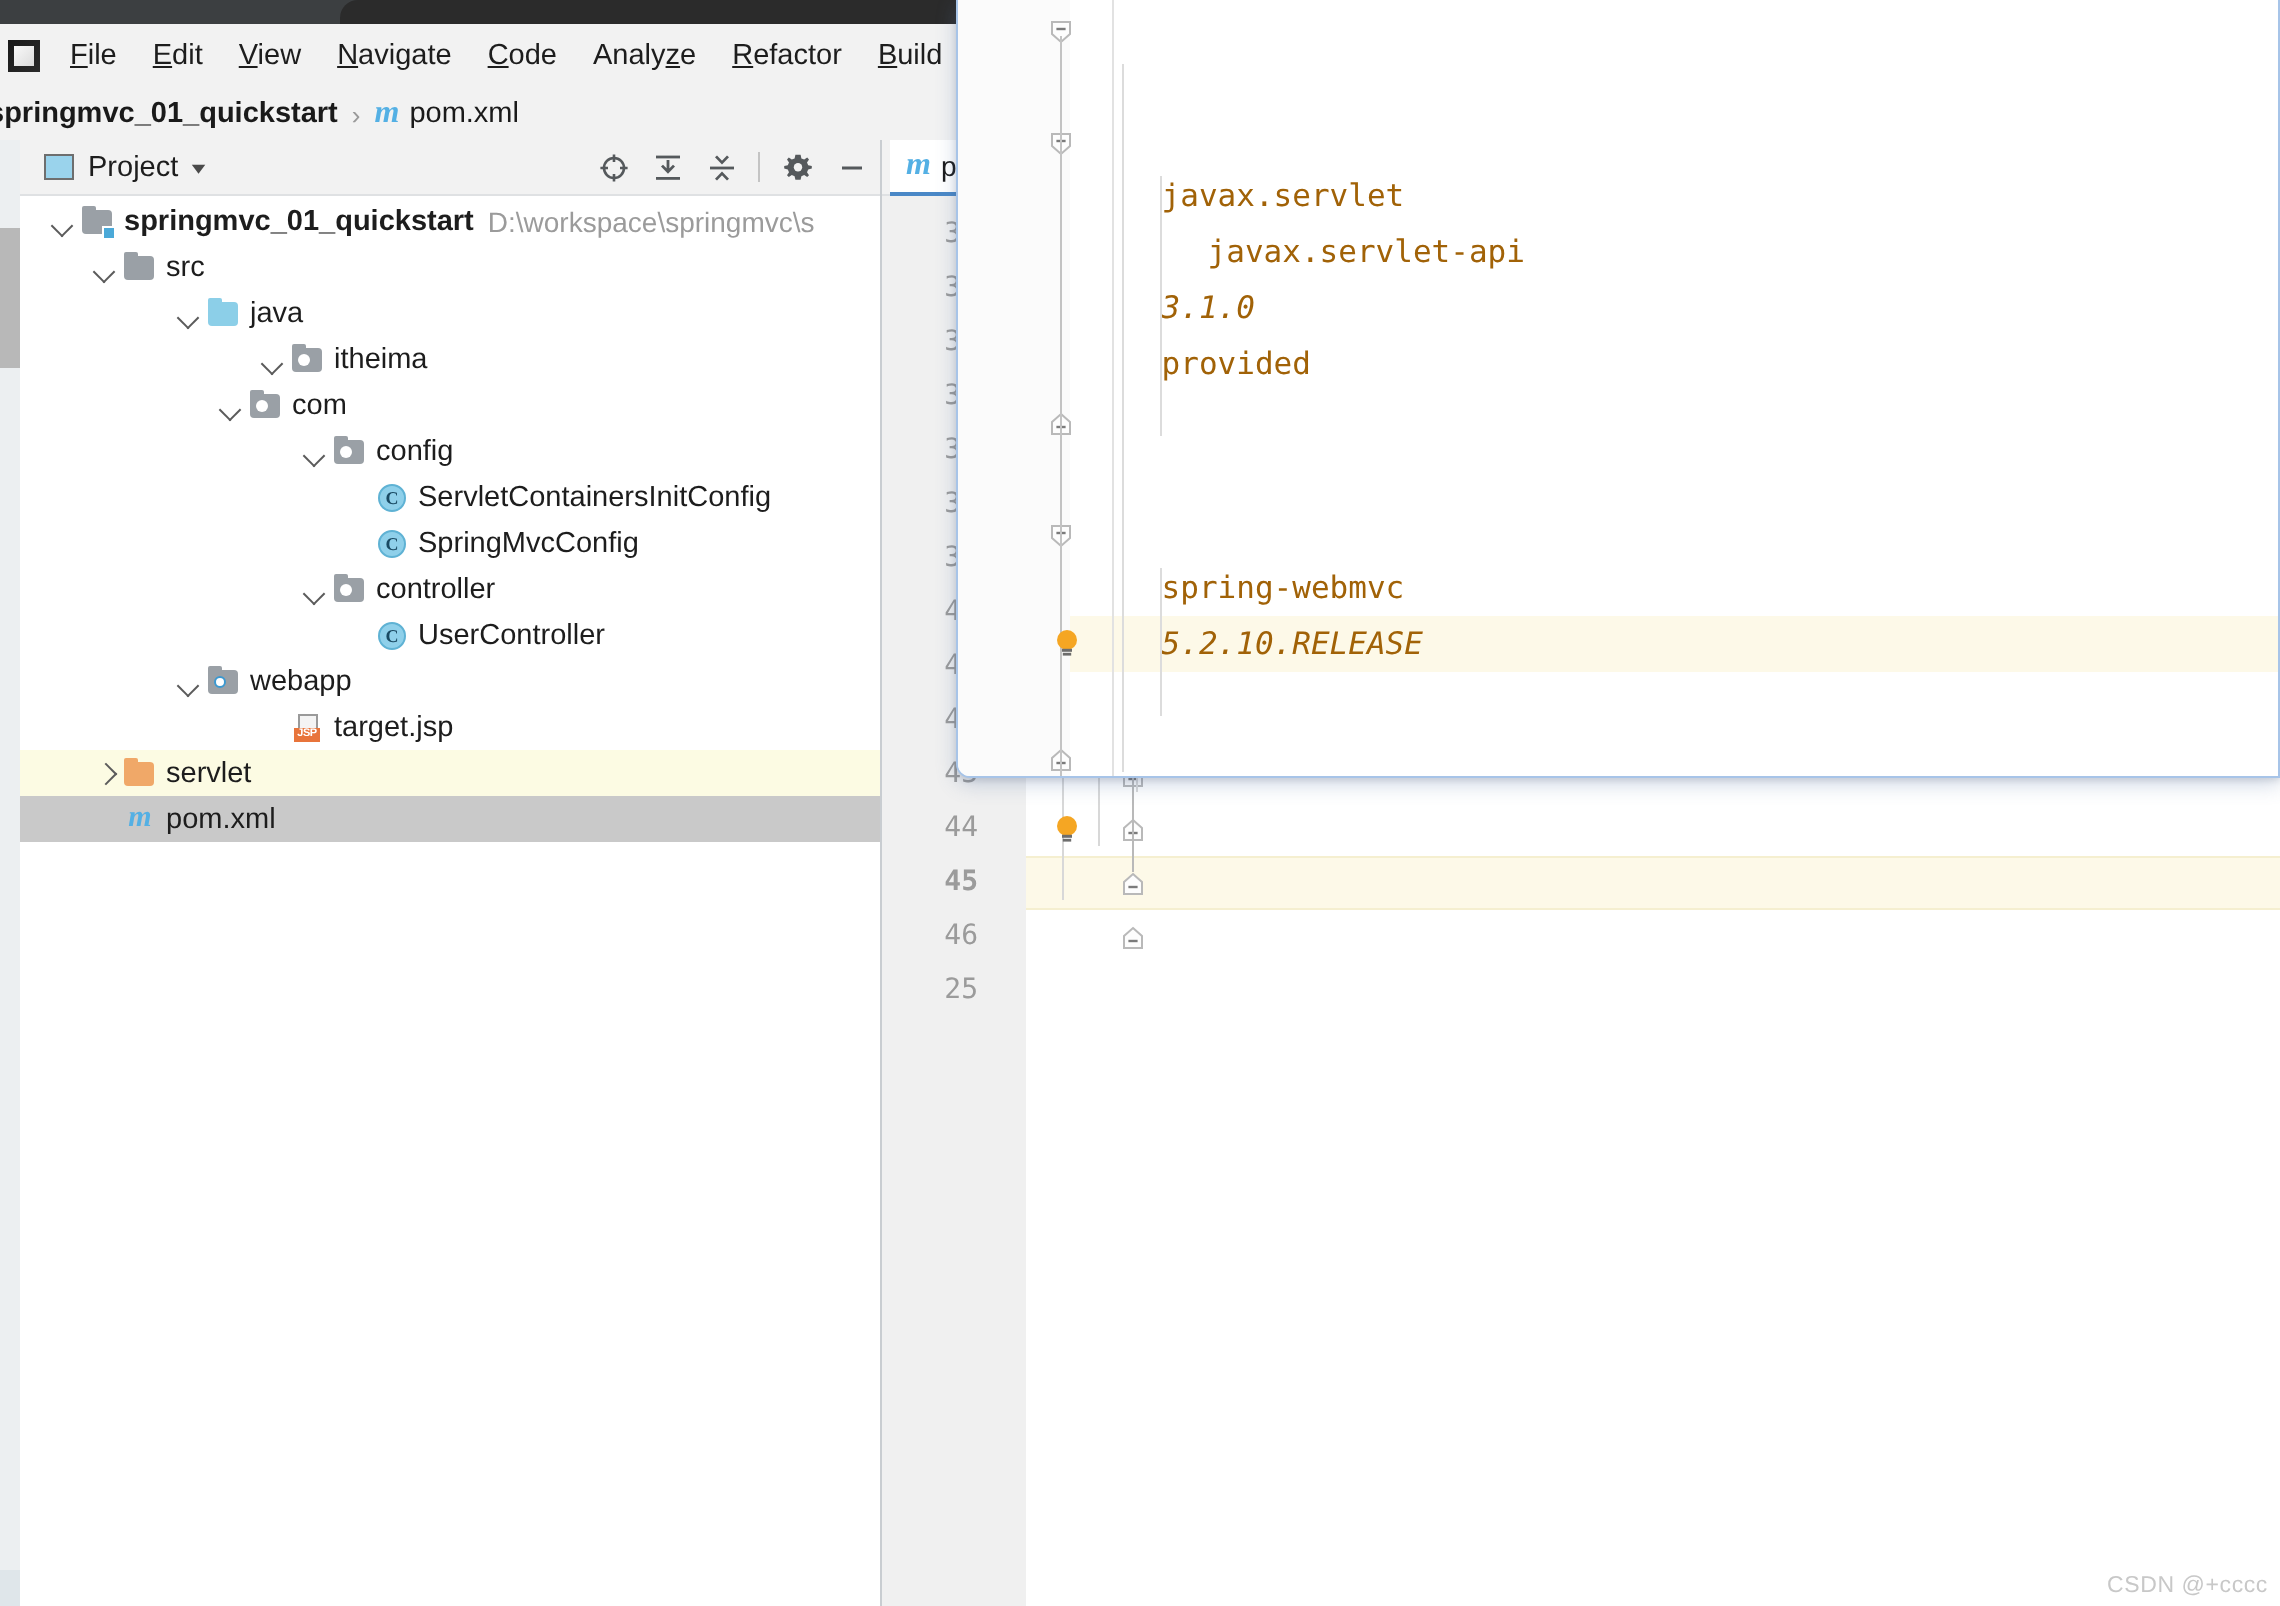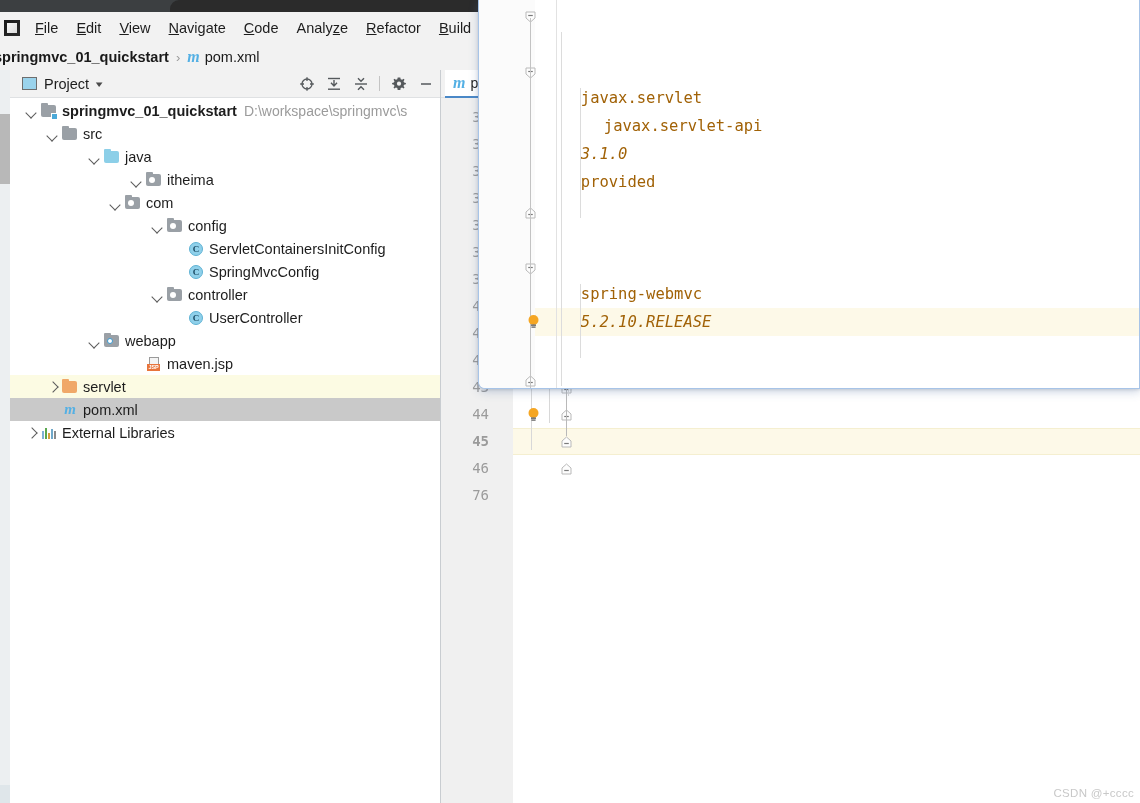--- a/index.html
+++ b/index.html
@@ -474,51 +474,37 @@
       </div>
       <div class="trow">
         <div style="width: 119px; flex: 0 0 auto;"></div>
         <span class="arrow "></span>
         <span class="ticon">
           <span class="ic-jsp">
             <span class="pg"></span>
             <span class="tag">JSP</span>
           </span>
         </span>
-        <span class="tlabel">maven.jsp</span>
+        <span class="tlabel">target.jsp</span>
       </div>
       <div class="trow hl-yellow">
         <div style="width: 35px; flex: 0 0 auto;"></div>
         <span class="arrow right"></span>
         <span class="ticon">
           <span class="ic-folder-orange"></span>
         </span>
         <span class="tlabel">servlet</span>
       </div>
       <div class="trow hl-select">
         <div style="width: 35px; flex: 0 0 auto;"></div>
         <span class="arrow "></span>
         <span class="ticon">
           <span class="ic-m">m</span>
         </span>
         <span class="tlabel">pom.xml</span>
-      </div>
-      <div class="trow">
-        <div style="width: 14px; flex: 0 0 auto;"></div>
-        <span class="arrow right"></span>
-        <span class="ticon">
-          <span class="ic-libs">
-            <i style="height:8px;background:#7fb2d9"></i>
-            <i style="height:11px;background:#5aa84f"></i>
-            <i style="height:6px;background:#d6a03c"></i>
-            <i style="height:10px;background:#6fa8c9"></i>
-            <i style="height:8px;background:#8a8a8a"></i>
-          </span>
-        </span>
-        <span class="tlabel">External Libraries</span>
       </div>
     </div>
 </div>
 
 <div id="editor-tabstrip">
   <div id="editor-tab">
     <span id="etab-m">m</span>
     <span id="etab-label">pom.xml</span>
   </div>
 </div>
@@ -533,21 +519,21 @@
       <div class="lnum" style="top: 114px;">37</div>
       <div class="lnum" style="top: 141px;">38</div>
       <div class="lnum" style="top: 168px;">39</div>
       <div class="lnum" style="top: 195px;">40</div>
       <div class="lnum" style="top: 222px;">41</div>
       <div class="lnum" style="top: 249px;">42</div>
       <div class="lnum" style="top: 276px;">43</div>
       <div class="lnum" style="top: 303px;">44</div>
       <div class="lnum" style="top: 330px; font-weight: bold;">45</div>
       <div class="lnum" style="top: 357px;">46</div>
-      <div class="lnum" style="top: 384px;">76</div>
+      <div class="lnum" style="top: 384px;">25</div>
     </div>
   <div id="gutter-fold">
       <div class="fold" style="top: 14px;">
         <svg width="11" height="12" viewBox="0 0 11 12">
           <path d="M1 1 H10 V7 L5.5 11 L1 7 Z" fill="#fdfdfd" stroke="#b9b9b9" stroke-width="1"></path>
           <path d="M3.2 4.5 H7.8" stroke="#7b7b7b" stroke-width="1.2"></path>
         </svg>
       </div>
       <div class="fold" style="top: 41px;">
         <svg width="11" height="12" viewBox="0 0 11 12">

